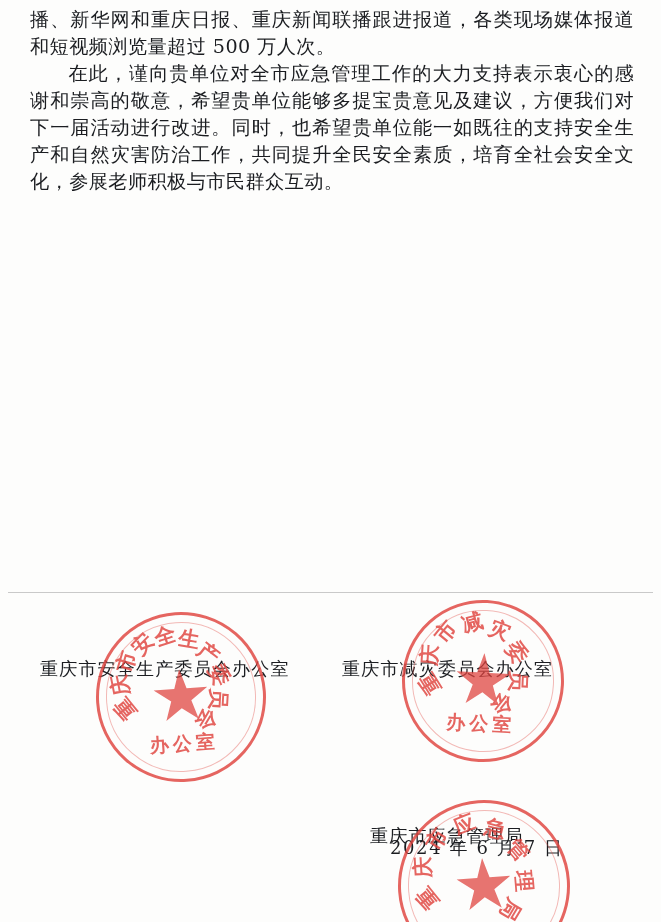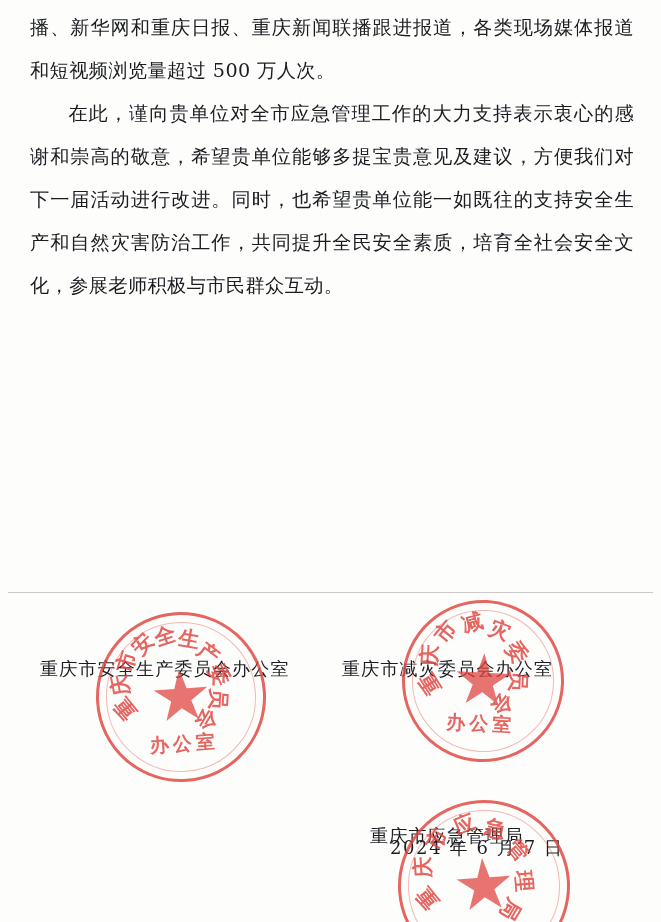--- a/index.html
+++ b/index.html
@@ -21,21 +21,21 @@
     background: #fdfdfc;
   }
   .body-text {
     position: absolute;
     left: 30px;
     top: 6px;
     width: 604px;
   }
   .para {
     font-size: 19.2px;
-    line-height: 43px;
+    line-height: 27px;
     letter-spacing: 0.4px;
     text-align: justify;
     text-justify: inter-ideograph;
     margin: 0 0 0 0;
     color: #1b1d21;
   }
   .para.indent {
     text-indent: 2em;
   }
   .divider {

